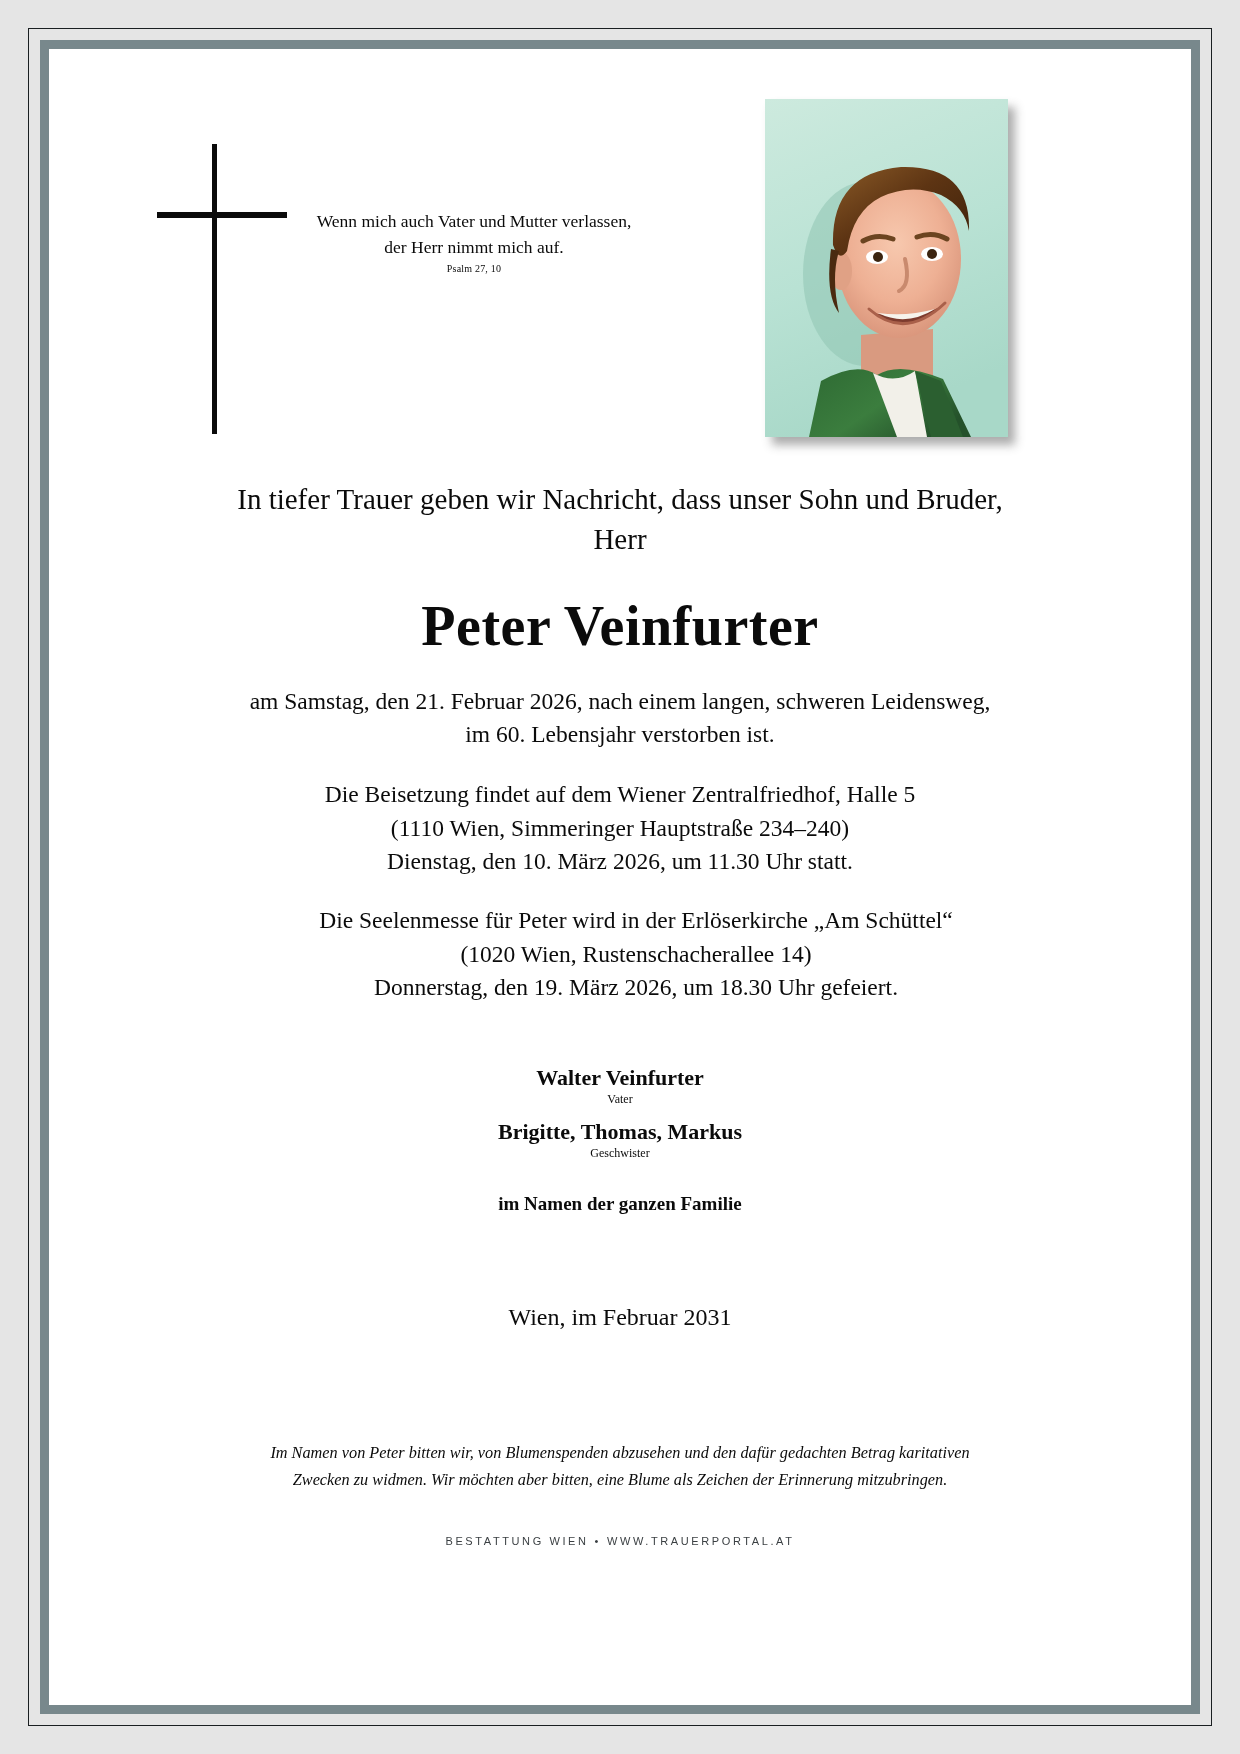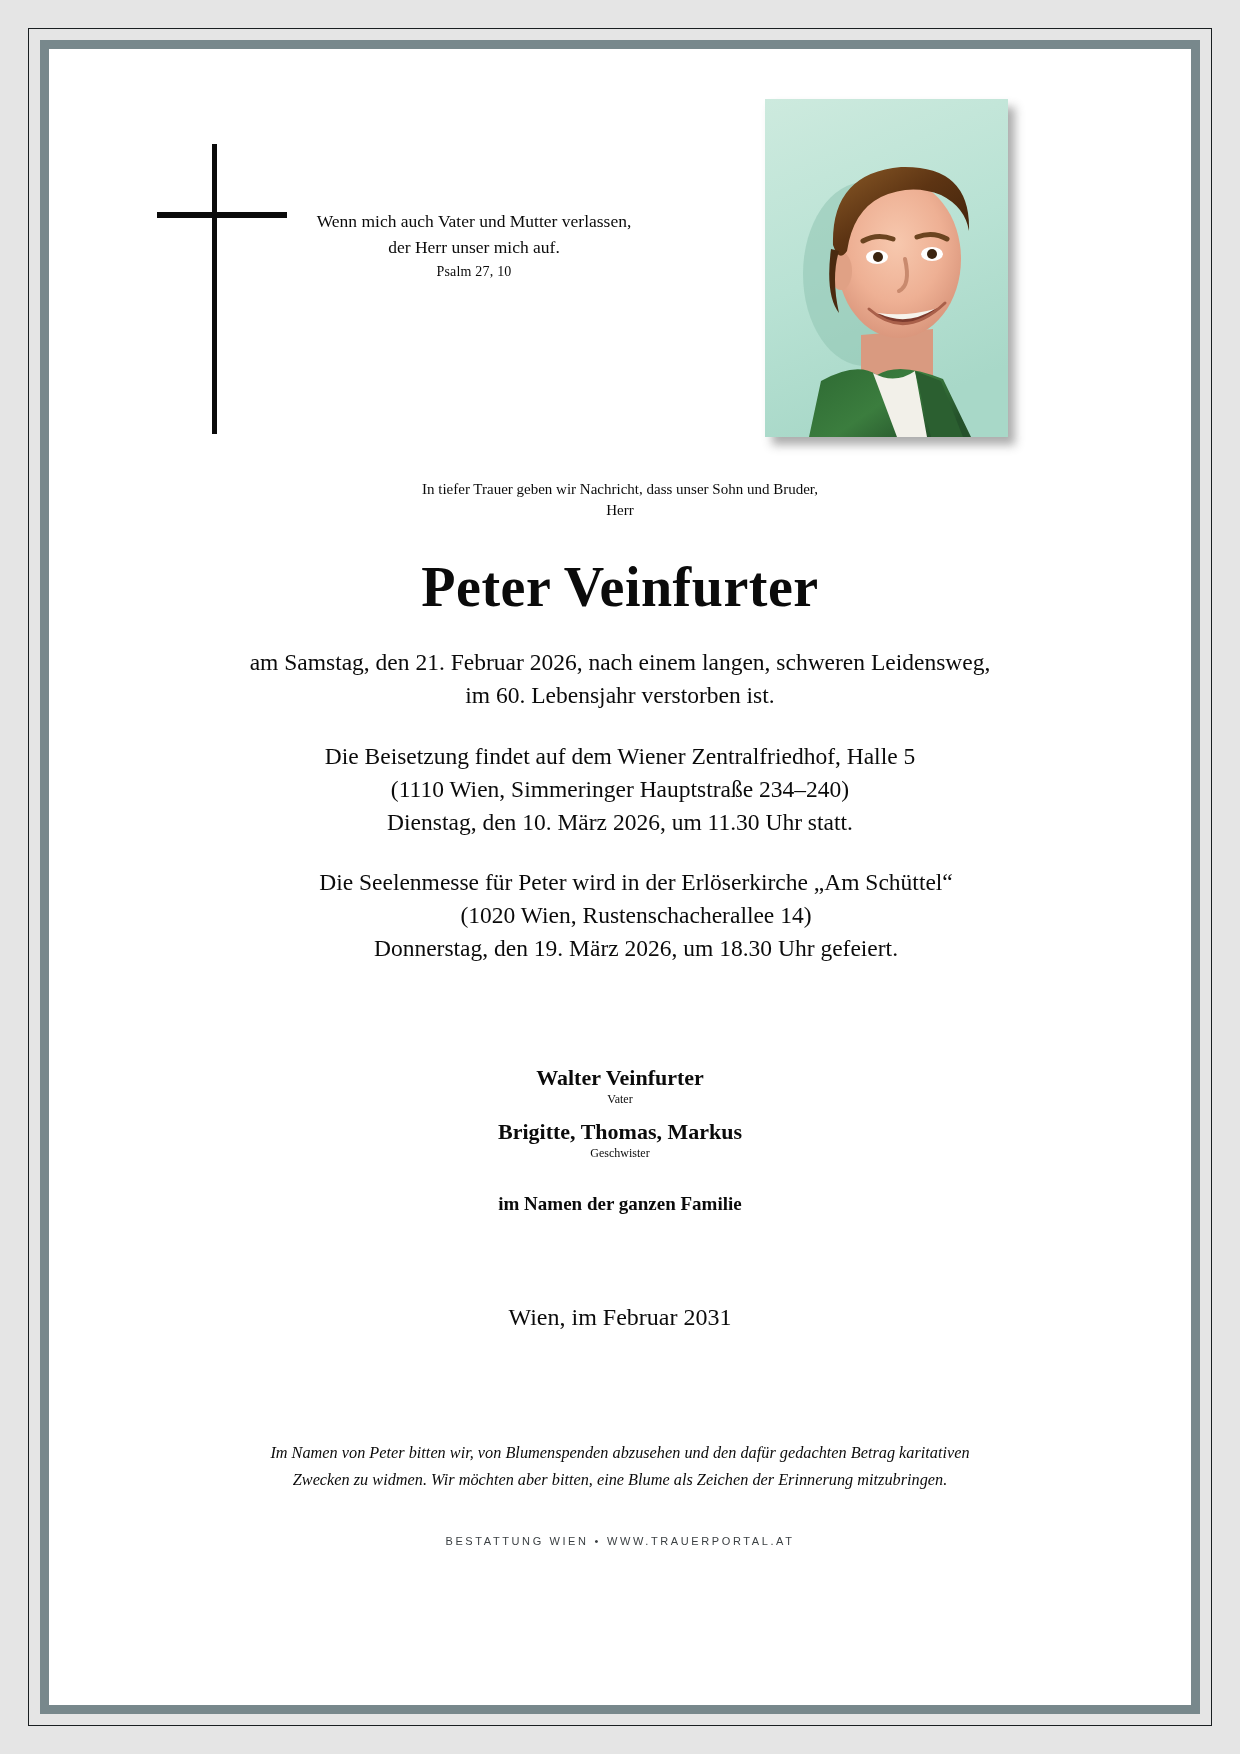--- a/index.html
+++ b/index.html
@@ -79,21 +79,21 @@
   .quote {
     position: absolute;
     left: 215px;
     top: 160px;
     width: 420px;
     text-align: center;
     font-size: 17.5px;
     line-height: 1.47;
   }
   .quote .src {
-    font-size: 14px;
+    font-size: 10px;
     letter-spacing: 0.2px;
     margin-top: 2px;
   }
 
   
   .portrait-wrap {
     position: absolute;
     left: 716px;
     top: 50px;
     width: 243px;
@@ -106,21 +106,21 @@
 
   
   .main {
     position: absolute;
     left: 0;
     top: 430px;
     width: 1142px;
     text-align: center;
   }
   .lead {
-    font-size: 15px;
+    font-size: 29px;
     line-height: 1.38;
   }
   .name {
     font-size: 56px;
     font-weight: bold;
     letter-spacing: 0.5px;
     margin-top: 37px;
     margin-bottom: 6px;
     line-height: 1.1;
   }
@@ -203,21 +203,21 @@
 
   <div class="content">
 
     <div class="cross">
       <div class="v"></div>
       <div class="h"></div>
     </div>
 
     <div class="quote">
       <div>Wenn mich auch Vater und Mutter verlassen,</div>
-      <div>der Herr unser mich auf.</div>
+      <div>der Herr nimmt mich auf.</div>
       <div class="src">Psalm 27, 10</div>
     </div>
 
     <div class="portrait-wrap">
       <svg width="243" height="338" viewBox="0 0 243 338" xmlns="http://www.w3.org/2000/svg">
         <defs>
           <linearGradient id="bg" x1="0" y1="0" x2="0.3" y2="1">
             <stop offset="0%" stop-color="#cdeade"></stop>
             <stop offset="55%" stop-color="#b9e2d4"></stop>
             <stop offset="100%" stop-color="#a8d8c8"></stop>

